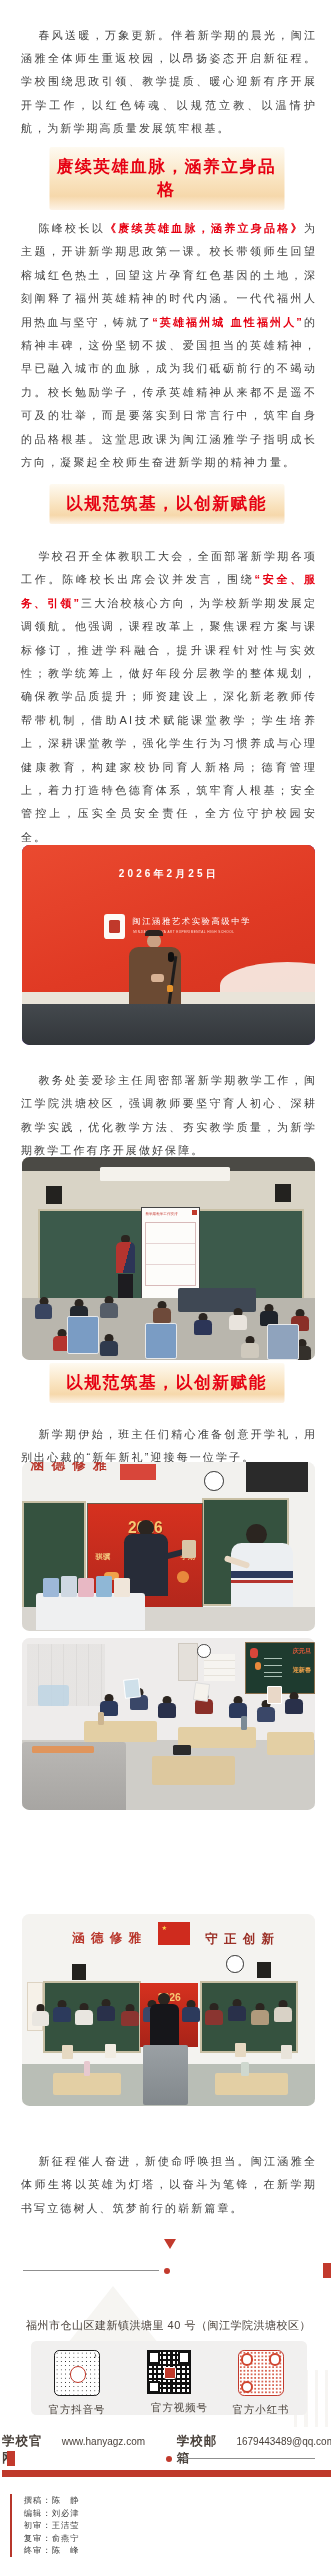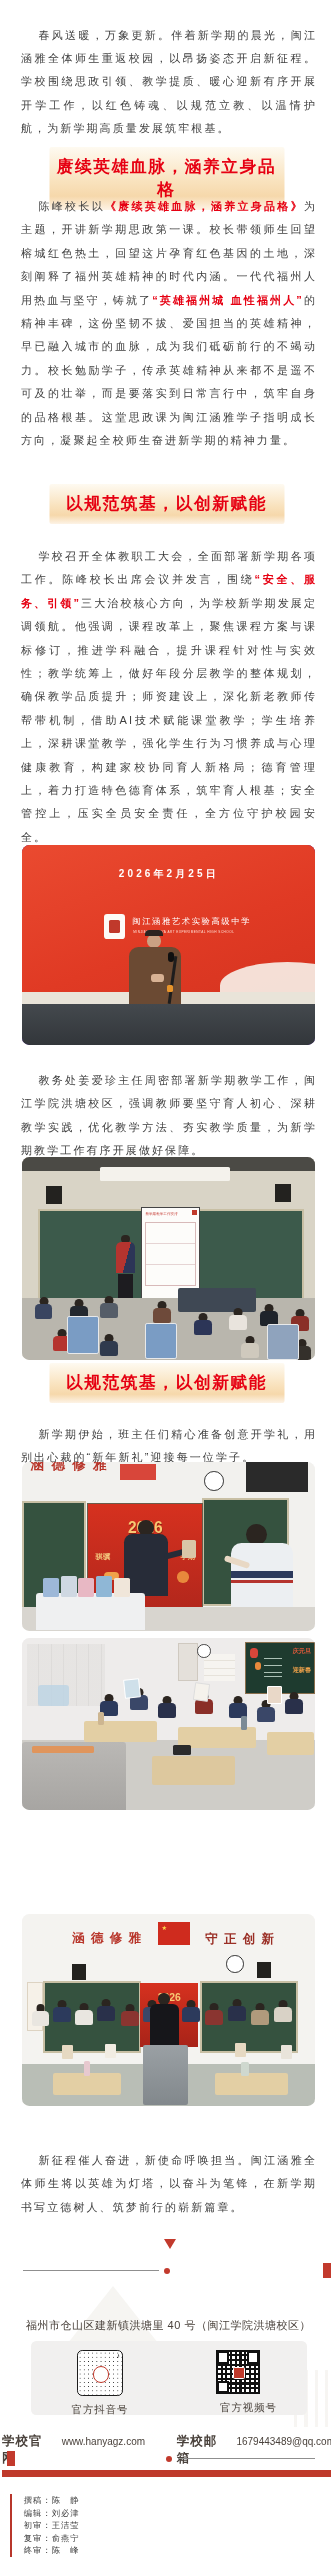--- a/index.html
+++ b/index.html
@@ -27,21 +27,21 @@
 </style>
 </head>
 <body>
 
 <div class="page">
 
   <p class="para" style="top:12.5px;"><span>春风送暖，万象更新。伴着新学期的晨光，闽江涵雅全体师生重返校园，以昂扬姿态开启新征程。学校围绕思政引领、教学提质、暖心迎新有序开展开学工作，以红色铸魂、以规范立教、以温情护航，为新学期高质量发展筑牢根基。</span></p>
 
   <div class="banner" style="top:147px;">赓续英雄血脉，涵养立身品格</div>
 
-  <p class="para" style="top:184px;"><span>陈峰校长以</span><span class="rt-red">《赓续英雄血脉，涵养立身品格》</span><span>为主题，开讲新学期思政第一课。校长带领师生回望榕城红色热土，回望这片孕育红色基因的土地，深刻阐释了福州英雄精神的时代内涵。一代代福州人用热血与坚守，铸就了</span><span class="rt-red">“英雄福州城 血性福州人”</span><span>的精神丰碑，这份坚韧不拔、爱国担当的英雄精神，早已融入城市的血脉，成为我们砥砺前行的不竭动力。校长勉励学子，传承英雄精神从来都不是遥不可及的壮举，而是要落实到日常言行中，筑牢自身的品格根基。这堂思政课为闽江涵雅学子指明成长方向，凝聚起全校师生奋进新学期的精神力量。</span></p>
+  <p class="para" style="top:206px;"><span>陈峰校长以</span><span class="rt-red">《赓续英雄血脉，涵养立身品格》</span><span>为主题，开讲新学期思政第一课。校长带领师生回望榕城红色热土，回望这片孕育红色基因的土地，深刻阐释了福州英雄精神的时代内涵。一代代福州人用热血与坚守，铸就了</span><span class="rt-red">“英雄福州城 血性福州人”</span><span>的精神丰碑，这份坚韧不拔、爱国担当的英雄精神，早已融入城市的血脉，成为我们砥砺前行的不竭动力。校长勉励学子，传承英雄精神从来都不是遥不可及的壮举，而是要落实到日常言行中，筑牢自身的品格根基。这堂思政课为闽江涵雅学子指明成长方向，凝聚起全校师生奋进新学期的精神力量。</span></p>
 
   <div class="banner" style="top:484px;">以规范筑基，以创新赋能</div>
 
   <p class="para" style="top:534px;"><span>学校召开全体教职工大会，全面部署新学期各项工作。陈峰校长出席会议并发言，围绕</span><span class="rt-red">“安全、服务、引领”</span><span>三大治校核心方向，为学校新学期发展定调领航。他强调，课程改革上，聚焦课程方案与课标修订，推进学科融合，提升课程针对性与实效性；教学统筹上，做好年段分层教学的整体规划，确保教学品质提升；师资建设上，深化新老教师传帮带机制，借助AI技术赋能课堂教学；学生培养上，深耕课堂教学，强化学生行为习惯养成与心理健康教育，构建家校协同育人新格局；德育管理上，着力打造特色德育体系，筑牢育人根基；安全管控上，压实全员安全责任，全方位守护校园安全。</span></p>
 
   <div class="photo" style="top:845px;height:200px;">
     <i class="abs" style="left:0;top:0;right:0;height:147px;background:linear-gradient(160deg,#ea4a30 0%,#e03a24 60%,#d63420 100%);"></i>
     <i class="abs" style="left:198px;top:117px;width:135px;height:47px;border-radius:50% 50% 0 0;background:#f7f2ea;opacity:.9;"></i>
     <span class="abs" style="left:0;right:0;top:22px;text-align:center;color:#fff;font-weight:700;font-size:10px;letter-spacing:3.1px;">2026年2月25日</span>
     <span class="abs" style="left:82px;top:69px;width:21px;height:25px;background:#fdfbf7;border-radius:3.1px;">
@@ -203,21 +203,21 @@
     <i class="abs" style="left:40px;top:131px;width:10.4px;height:13.5px;background:#e6d9c2;border-radius:1px;"></i>
     <i class="abs" style="left:83px;top:130px;width:10.4px;height:13.5px;background:#f1ece2;border-radius:1px;"></i>
     <i class="abs" style="left:213px;top:129px;width:10.4px;height:13.5px;background:#e6d9c2;border-radius:1px;"></i>
     <i class="abs" style="left:259px;top:131px;width:10.4px;height:13.5px;background:#e9e4da;border-radius:1px;"></i>
     <i class="abs" style="left:31px;top:159px;width:68px;height:22px;background:#e3cfa4;border-radius:2.1px;"></i>
     <i class="abs" style="left:193px;top:159px;width:73px;height:22px;background:#e3cfa4;border-radius:2.1px;"></i>
     <i class="abs" style="left:62px;top:147px;width:6.2px;height:14.6px;background:#e7c9cf;border-radius:1.6px;"></i>
     <i class="abs" style="left:219px;top:148px;width:7.3px;height:13.5px;background:#cfd8cf;border-radius:1.6px;"></i>
   </div>
 
-  <p class="para" style="top:2139px;font-family:Liberation Mono, monospace;"><span>新征程催人奋进，新使命呼唤担当。闽江涵雅全体师生将以英雄为灯塔，以奋斗为笔锋，在新学期书写立德树人、筑梦前行的崭新篇章。</span></p>
+  <p class="para" style="top:2139px;"><span>新征程催人奋进，新使命呼唤担当。闽江涵雅全体师生将以英雄为灯塔，以奋斗为笔锋，在新学期书写立德树人、筑梦前行的崭新篇章。</span></p>
 
   <i class="abs" style="left:162px;top:2239px;width:0;height:0;border-left:6.8px solid transparent;border-right:6.8px solid transparent;border-top:10px solid #c23a2d;"></i>
 
   <div class="div-row" style="top:2263px;">
     <i class="div-line" style="left:21px;width:136px;"></i>
     <i class="div-dot" style="left:162px;"></i>
     <i class="div-sq" style="right:4.2px;"></i>
   </div>
 
   <i class="wm" style="left:62px;top:2286px;width:0;height:0;border-left:49px solid transparent;border-right:49px solid transparent;border-bottom:62px solid #efece7;"></i>
@@ -236,20 +236,28 @@
     </div>
     <div style="width:78px;text-align:center;">
       <span class="abs" style="position:relative;display:inline-block;width:44px;height:44px;background:#fff;background-image:repeating-linear-gradient(0deg,#111 0 2.1px,transparent 2.1px 4.7px),repeating-linear-gradient(90deg,#111 0 2.1px,transparent 2.1px 4.7px);">
         <i class="abs" style="left:1px;top:1px;width:8.3px;height:8.3px;background:#fff;border:2.1px solid #111;"></i>
         <i class="abs" style="right:1px;top:1px;width:8.3px;height:8.3px;background:#fff;border:2.1px solid #111;"></i>
         <i class="abs" style="left:1px;bottom:1px;width:8.3px;height:8.3px;background:#fff;border:2.1px solid #111;"></i>
         <i class="abs" style="left:16.7px;top:16.7px;width:10.4px;height:10.4px;background:#c0392b;border:1px solid #fff;border-radius:1.6px;"></i>
       </span>
       <div class="qr-label" style="margin-top:4.2px;text-align:right;">官方视频号</div>
     </div>
+    <div style="width:78px;text-align:center;">
+      <span class="abs" style="position:relative;display:inline-block;width:44px;height:44px;background:#fff;border-radius:6.2px;border:1px solid #c23a2d;background-image:radial-gradient(#d0452f 0.6px,transparent 0.8px);background-size:3.6px 3.6px;">
+        <i class="abs" style="left:2.1px;top:2.1px;width:8.3px;height:8.3px;border-radius:50%;background:#fff;border:2.1px solid #d0452f;"></i>
+        <i class="abs" style="right:2.1px;top:2.1px;width:8.3px;height:8.3px;border-radius:50%;background:#fff;border:2.1px solid #d0452f;"></i>
+        <i class="abs" style="left:2.1px;bottom:2.1px;width:8.3px;height:8.3px;border-radius:50%;background:#fff;border:2.1px solid #d0452f;"></i>
+      </span>
+      <div class="qr-label" style="margin-top:4.2px;">官方小红书</div>
+    </div>
   </div>
 
   <div class="abs" style="left:0;top:2433px;width:333px;display:flex;justify-content:center;align-items:baseline;gap:7.3px;">
     <span class="ft" style="font-size:12.5px;font-weight:700;letter-spacing:1px;">学校官网</span>
     <span class="ft" style="font-size:10px;">www.hanyagz.com</span>
     <span style="width:17.7px;"></span>
     <span class="ft" style="font-size:12.5px;font-weight:700;letter-spacing:1px;">学校邮箱</span>
     <span class="ft" style="font-size:10px;">1679443489@qq.com</span>
   </div>
 

